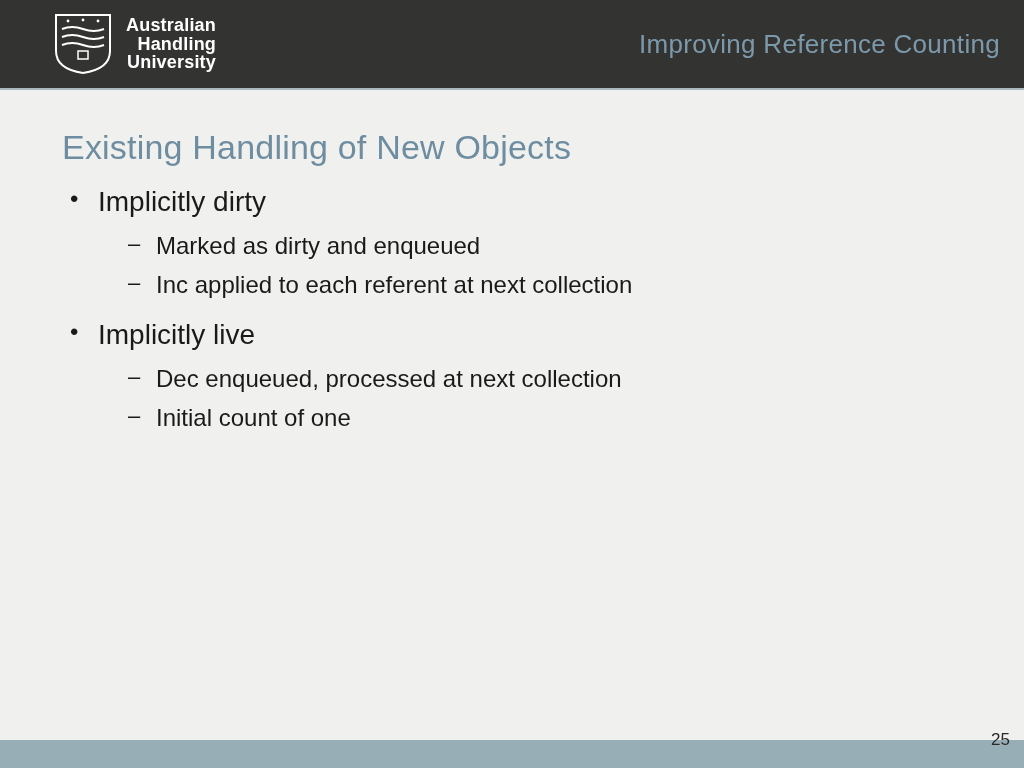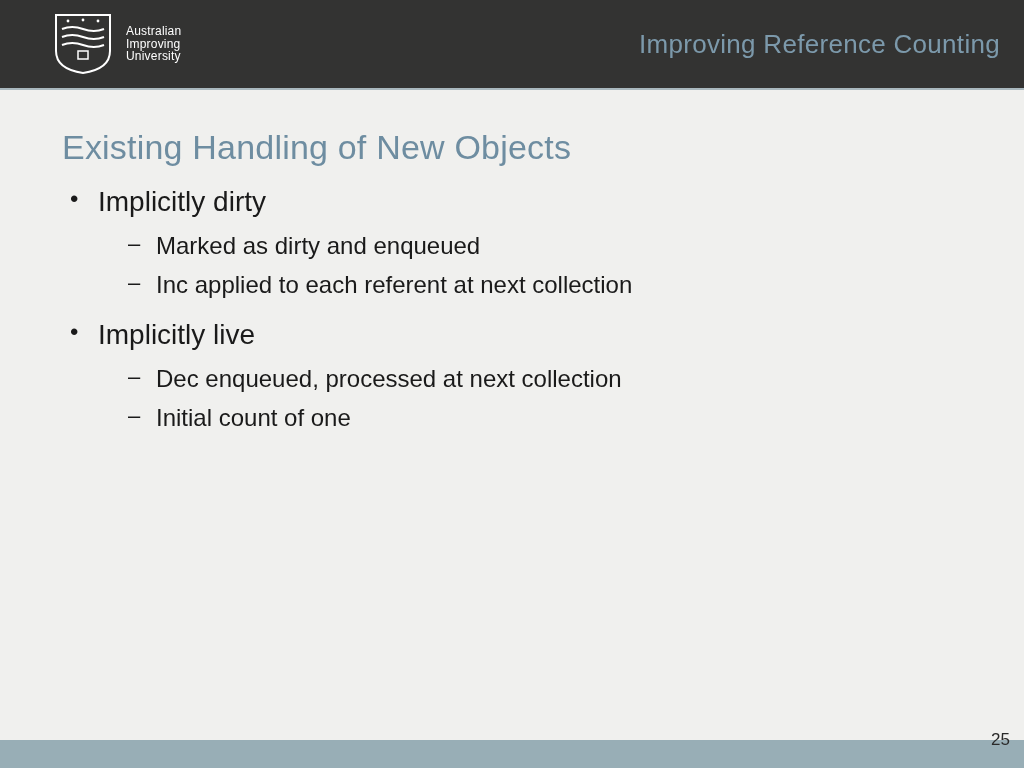--- a/index.html
+++ b/index.html
@@ -2,21 +2,21 @@
 <html><head>
 <meta charset="utf-8">
 <style>
   * { margin: 0; padding: 0; box-sizing: border-box; }
   html, body { width: 1024px; height: 768px; font-family: "Helvetica Neue", Helvetica, Arial, sans-serif; background: #f0f0ee; overflow: hidden; }
   .slide { width: 1024px; height: 768px; position: relative; background: #f0f0ee; }
   .topbar { background: #333332; height: 88px; width: 100%; display: flex; align-items: center; justify-content: space-between; padding: 0 24px 0 54px; }
   .topbar-rule { position: absolute; left: 0; top: 88px; width: 100%; height: 2px; background: #a9b8be; }
   .logo-wrap { display: flex; flex-direction: row; align-items: center; gap: 14px; }
   .crest { width: 58px; height: 62px; position: relative; }
-  .uni-text { color: #fff; font-size: 12px; line-height: 1.05; letter-spacing: 0.2px; font-weight: 400; }
+  .uni-text { color: #fff; font-size: 18px; line-height: 1.05; letter-spacing: 0.2px; font-weight: 700; text-align: right; }
   .header-title { color: #7c99ab; font-size: 26px; font-weight: 400; letter-spacing: 0.3px; }
   .body { padding: 40px 60px 0 62px; }
   .slide-title { color: #6e8da1; font-size: 34px; font-weight: 400; margin-bottom: 16px; letter-spacing: 0.2px; }
   ul.top { list-style: none; }
   ul.top > li { position: relative; padding-left: 36px; font-size: 28px; color: #1a1a1a; margin-bottom: 8px; line-height: 1.35; }
   ul.top > li::before { content: "•"; position: absolute; left: 8px; top: 0; color: #1a1a1a; font-size: 24px; }
   ul.sub { list-style: none; margin: 8px 0 14px 0; }
   ul.sub > li { position: relative; padding-left: 58px; font-size: 24px; color: #1a1a1a; margin-bottom: 6px; line-height: 1.4; }
   ul.sub > li::before { content: "–"; position: absolute; left: 30px; top: 0; color: #1a1a1a; font-size: 22px; }
   .footer-bar { position: absolute; left: 0; bottom: 0; width: 100%; height: 28px; background: #98aeb6; }
@@ -36,21 +36,21 @@
           <path d="M8 24 Q18 20 29 24 Q40 28 50 24" fill="none" stroke="#ffffff" stroke-width="2"></path>
           <path d="M8 32 Q18 28 29 32 Q40 36 50 32" fill="none" stroke="#ffffff" stroke-width="2"></path>
           <circle cx="14" cy="8" r="1.4" fill="#ffffff"></circle>
           <circle cx="29" cy="7" r="1.4" fill="#ffffff"></circle>
           <circle cx="44" cy="8" r="1.4" fill="#ffffff"></circle>
           <rect x="24" y="38" width="10" height="8" fill="none" stroke="#ffffff" stroke-width="1.5"></rect>
         </svg>
       </div>
       <div class="uni-text">
         <div>Australian</div>
-        <div>Improving</div>
+        <div>Handling</div>
         <div>University</div>
       </div>
     </div>
     <div class="header-title">Improving Reference Counting</div>
   </div>
   <div class="topbar-rule"></div>
 
   <div class="body">
     <h1 class="slide-title">Existing Handling of New Objects</h1>
     <ul class="top">

